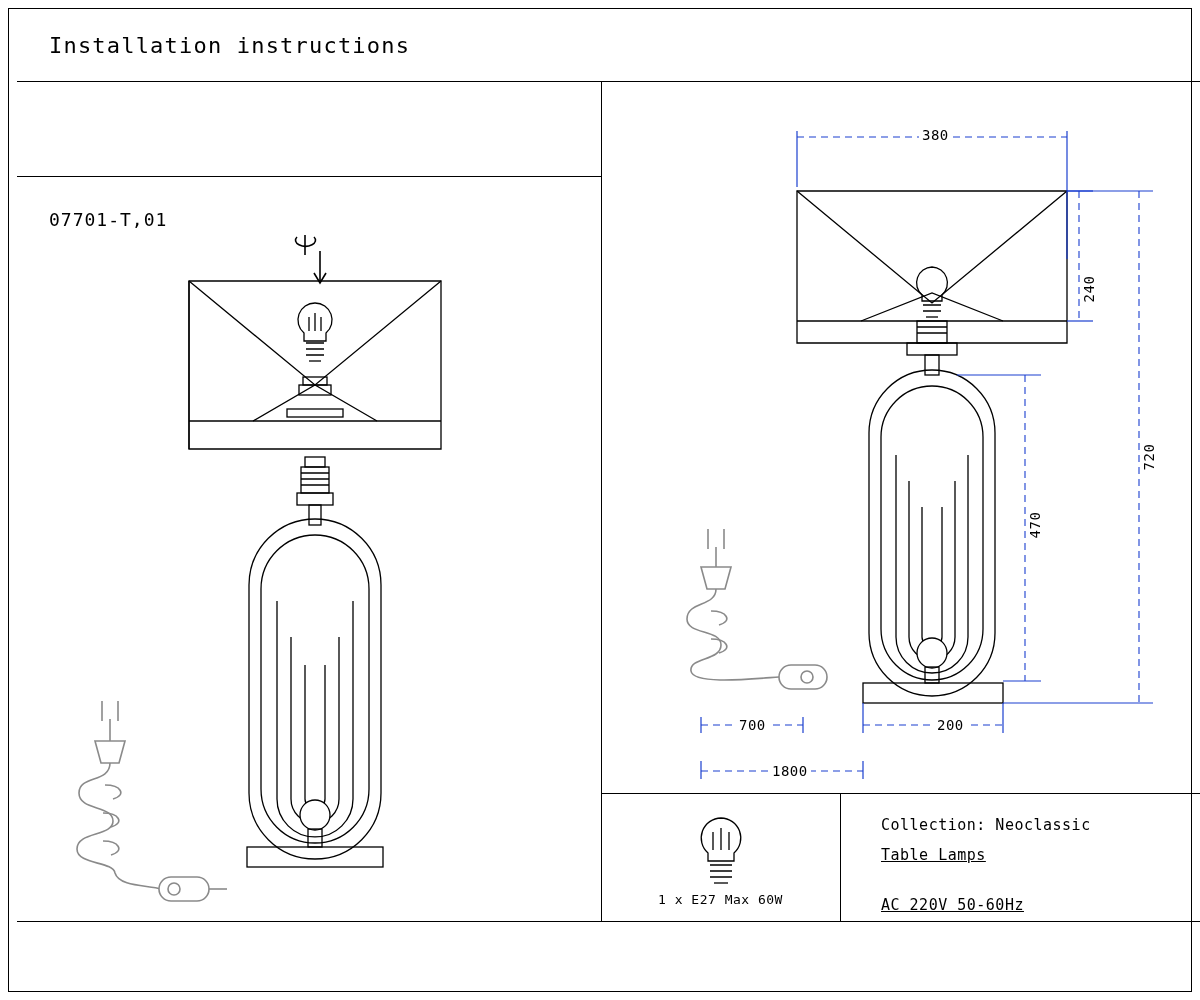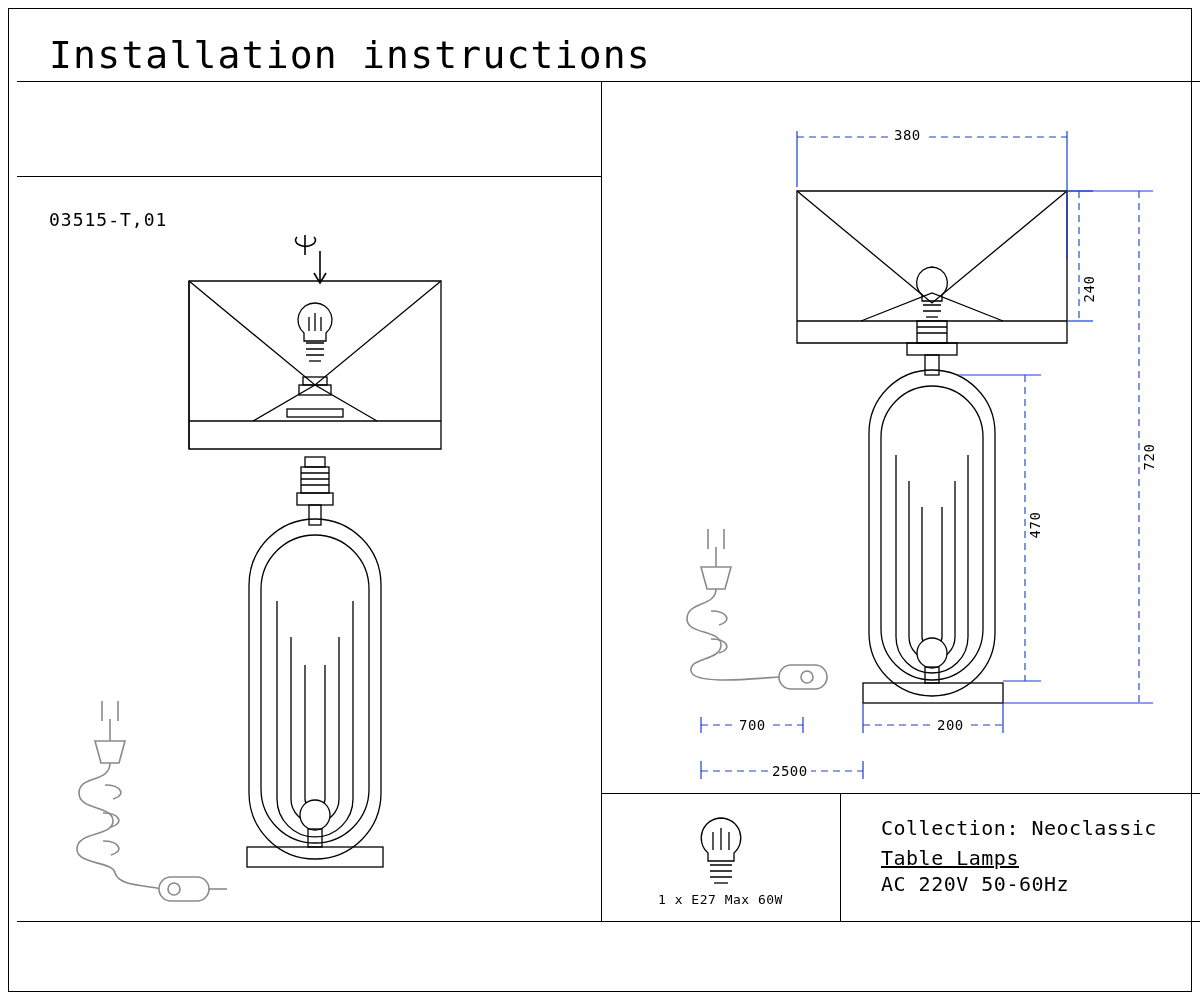--- a/index.html
+++ b/index.html
@@ -17,43 +17,43 @@
   .hdiv-top{position:absolute;left:8px;top:72px;width:1184px;height:0;border-top:1.6px solid #000;}
   .hdiv-bot{position:absolute;left:8px;top:912px;width:1184px;height:0;border-top:1.6px solid #000;}
 
   
   .title-box{
     position:absolute;left:8px;top:72px;width:584px;height:96px;
     box-sizing:border-box;border-bottom:1.6px solid #000;
   }
   .title-text{
     position:absolute;left:40px;top:24px;
-    font-size:38px;letter-spacing:1.2px;white-space:nowrap;
+    font-size:22px;letter-spacing:1.2px;white-space:nowrap;
   }
   .model-text{
     position:absolute;left:40px;top:200px;font-size:18px;letter-spacing:1px;
   }
 
   
   .bulb-box{
     position:absolute;left:592px;top:784px;width:240px;height:128px;
     box-sizing:border-box;border-right:1.6px solid #000;border-top:1.6px solid #000;
   }
   .bulb-cap{
     position:absolute;bottom:14px;left:0;width:100%;text-align:center;
     font-size:13px;letter-spacing:.5px;
   }
   .spec-box{
     position:absolute;left:832px;top:784px;width:360px;height:128px;box-sizing:border-box;
     border-top:1.6px solid #000;
   }
-  .spec-line{position:absolute;left:40px;font-size:20px;letter-spacing:.5px;white-space:nowrap;}
+  .spec-line{position:absolute;left:40px;font-size:15px;letter-spacing:.5px;white-space:nowrap;}
   .spec-line.l1{top:22px;}
   .spec-line.l2{top:52px;text-decoration:underline;}
-  .spec-line.l3{top:78px;}
+  .spec-line.l3{top:102px;text-decoration:underline;}
 
   
   .dim-label{
     position:absolute;font-size:14px;letter-spacing:.5px;color:#000;background:#fff;
     padding:0 3px;
   }
   .dim-label.vert{transform:rotate(-90deg);transform-origin:center center;}
   svg{position:absolute;left:0;top:0;overflow:visible;}
   .blue{stroke:#1a3fcf;fill:none;stroke-width:1.2;}
   .blue-dash{stroke:#1a3fcf;fill:none;stroke-width:1.1;stroke-dasharray:7 5;}
@@ -66,21 +66,21 @@
 <body>
 
 <div class="sheet">
 
   <div class="hdiv-top"></div>
   <div class="hdiv-bot"></div>
   <div class="vdiv"></div>
 
   <div class="title-box"></div>
   <div class="title-text">Installation instructions</div>
-  <div class="model-text">03515-T,01</div>
+  <div class="model-text">07701-T,01</div>
 
   <svg width="600" height="900" style="left:0;top:60px;">
 
     <g stroke="#000" fill="none" stroke-width="1.6">
       <path d="M296 166 L296 186"></path>
       <path d="M288 168 a10 6 0 1 0 17 0"></path>
       <path d="M311 182 L311 212"></path>
       <path d="M305 204 L311 214 L317 204"></path>
     </g>
 
@@ -244,27 +244,27 @@
 
     <g class="blue-dash">
         <path d="M100 690 L262 690"></path>
       </g>
     <g class="blue">
         <path d="M100 680 L100 698"></path>
         <path d="M262 680 L262 698"></path>
       </g>
   </svg>
 
-  <div class="dim-label" style="left:882px;top:118px;">380</div>
+  <div class="dim-label" style="left:910px;top:118px;">380</div>
   <div class="dim-label vert" style="left:1064px;top:272px;">240</div>
   <div class="dim-label vert" style="left:1124px;top:440px;">720</div>
   <div class="dim-label vert" style="left:1010px;top:508px;">470</div>
   <div class="dim-label" style="left:918px;top:708px;margin-left:7px;">200</div>
   <div class="dim-label" style="left:727px;top:708px;">700</div>
-  <div class="dim-label" style="left:760px;top:754px;">2500</div>
+  <div class="dim-label" style="left:760px;top:754px;">1800</div>
 
   <div class="bulb-box">
     <svg width="240" height="90" style="left:0;top:8px;">
       <g class="bk">
         <path d="M120 16 a20 20 0 0 1 13 35 l0 8 l-26 0 l0 -8 a20 20 0 0 1 13 -35 Z"></path>
         <path d="M109 63 l22 0 M109 69 l22 0 M109 75 l22 0"></path>
         <path d="M113 81 l14 0"></path>
         <path d="M112 30 l0 18 M120 26 l0 22 M128 30 l0 18"></path>
       </g>
     </svg>

